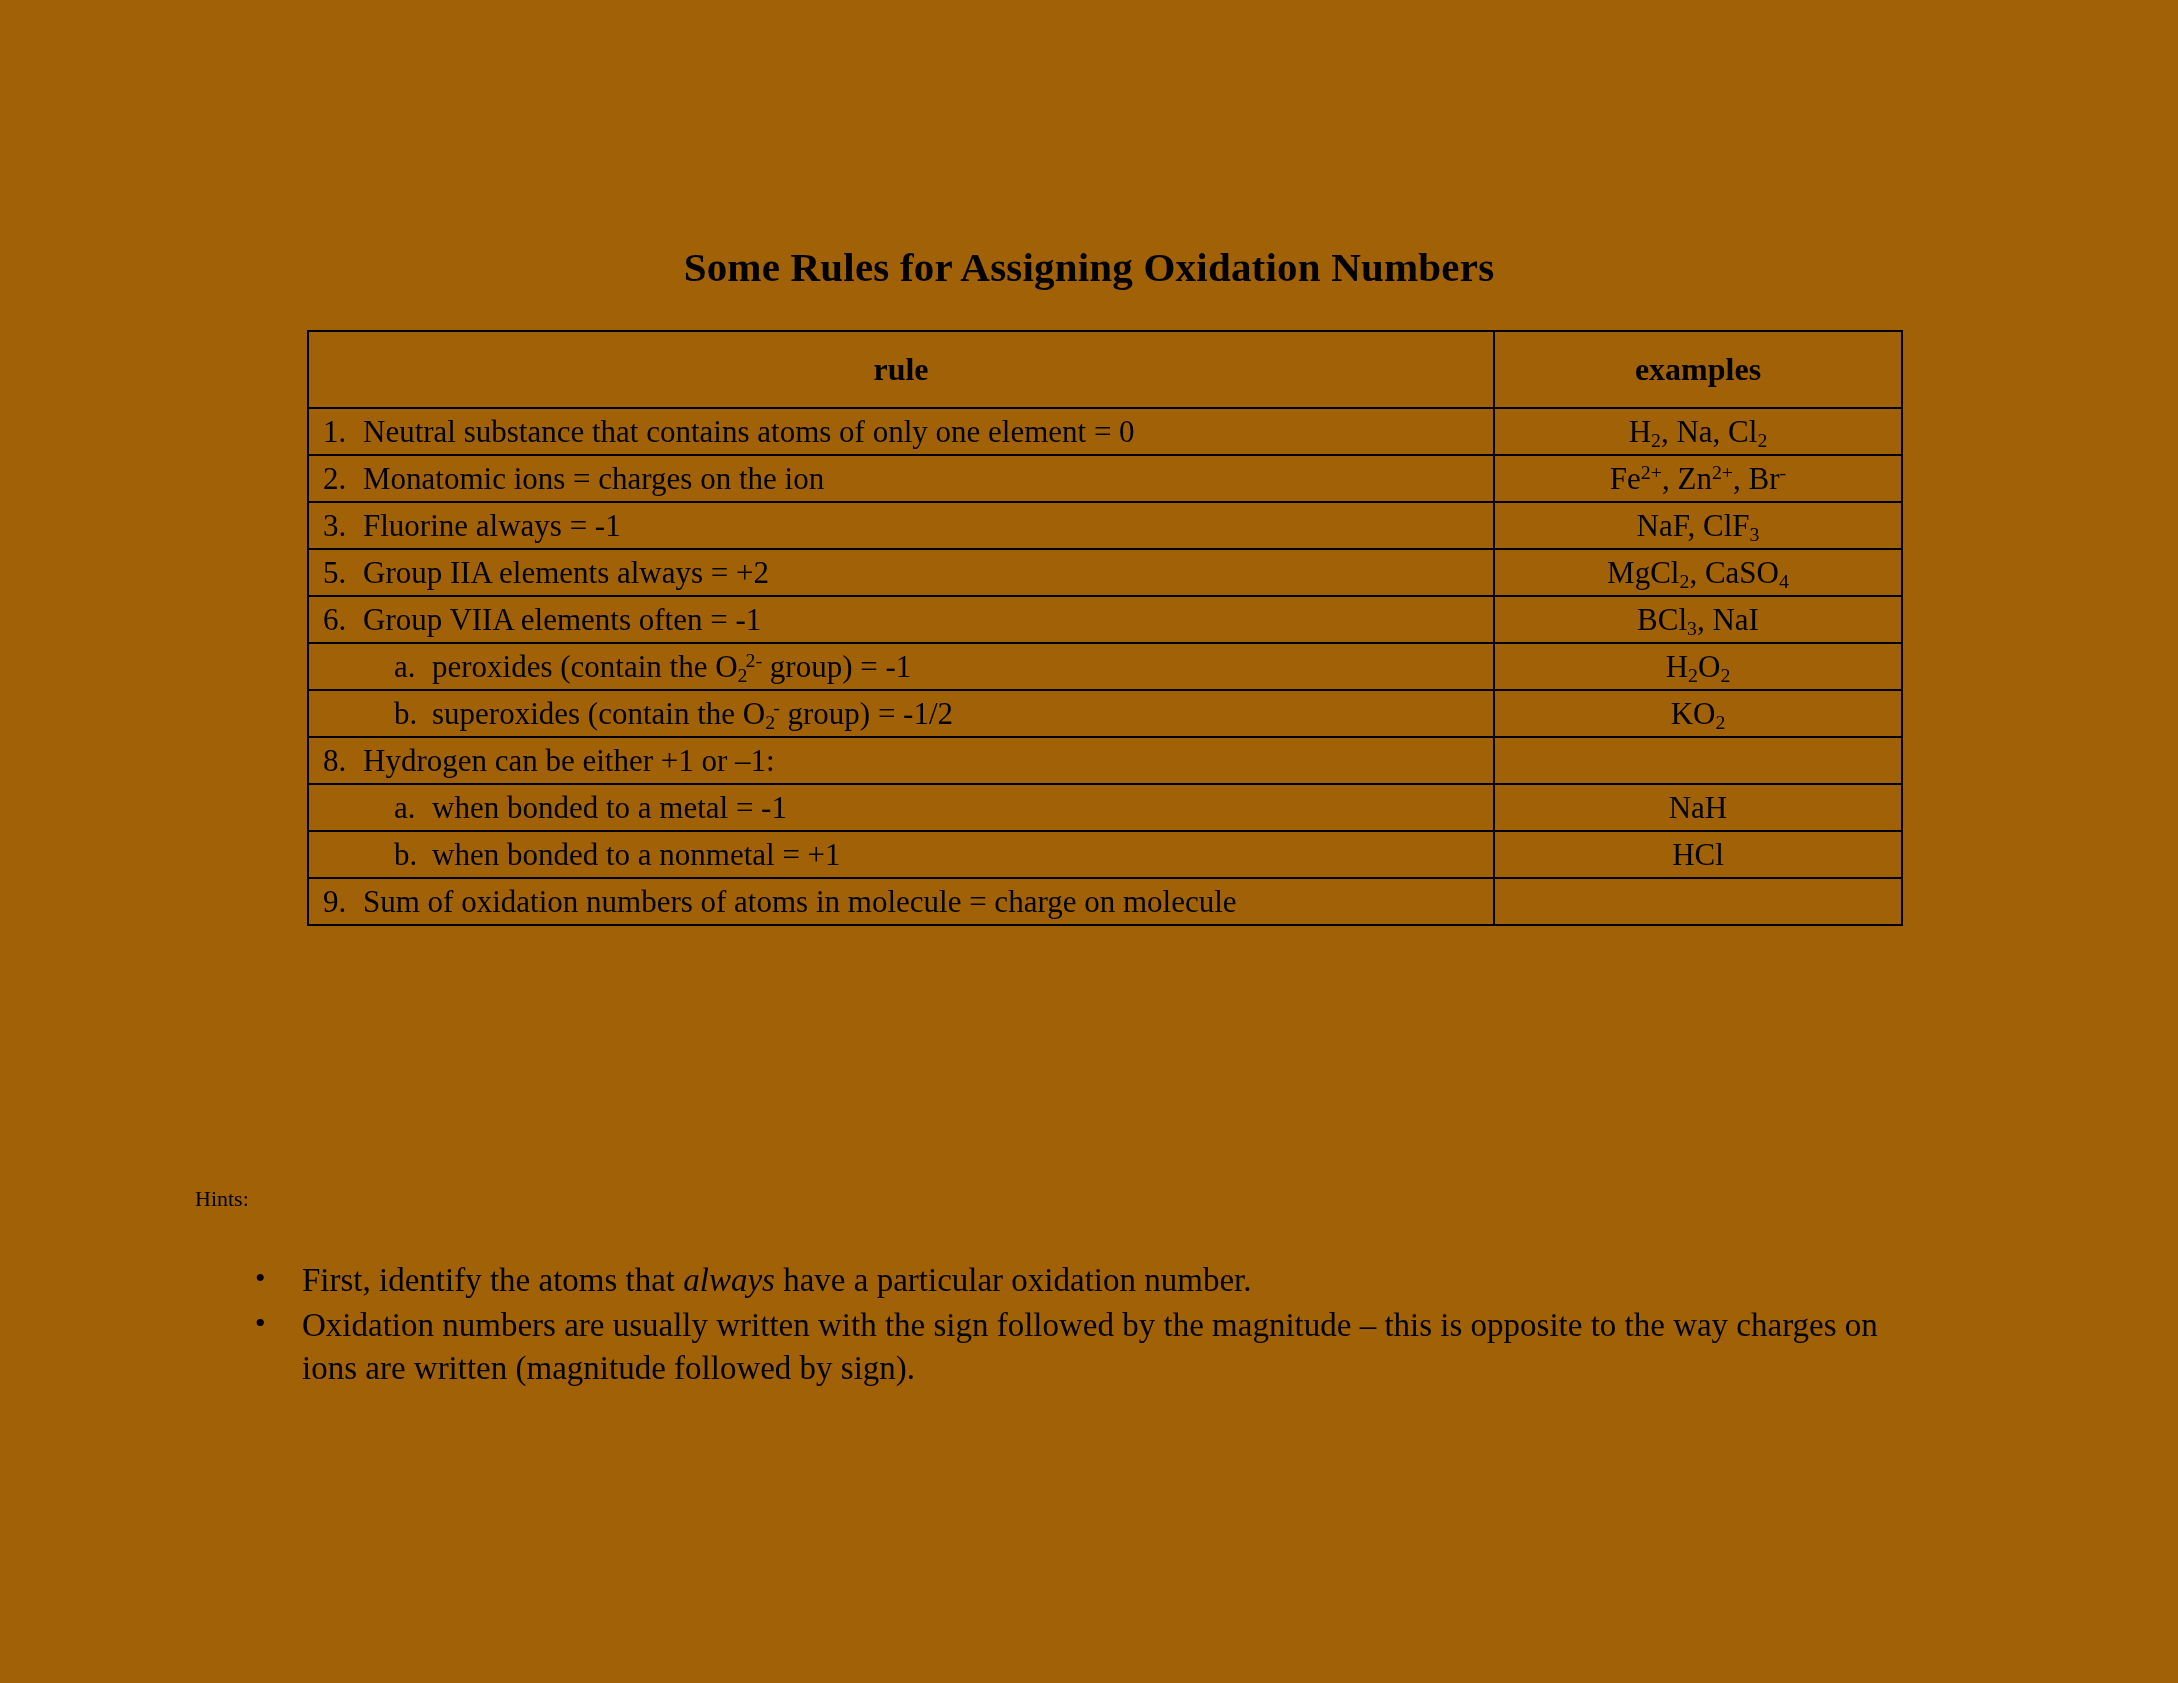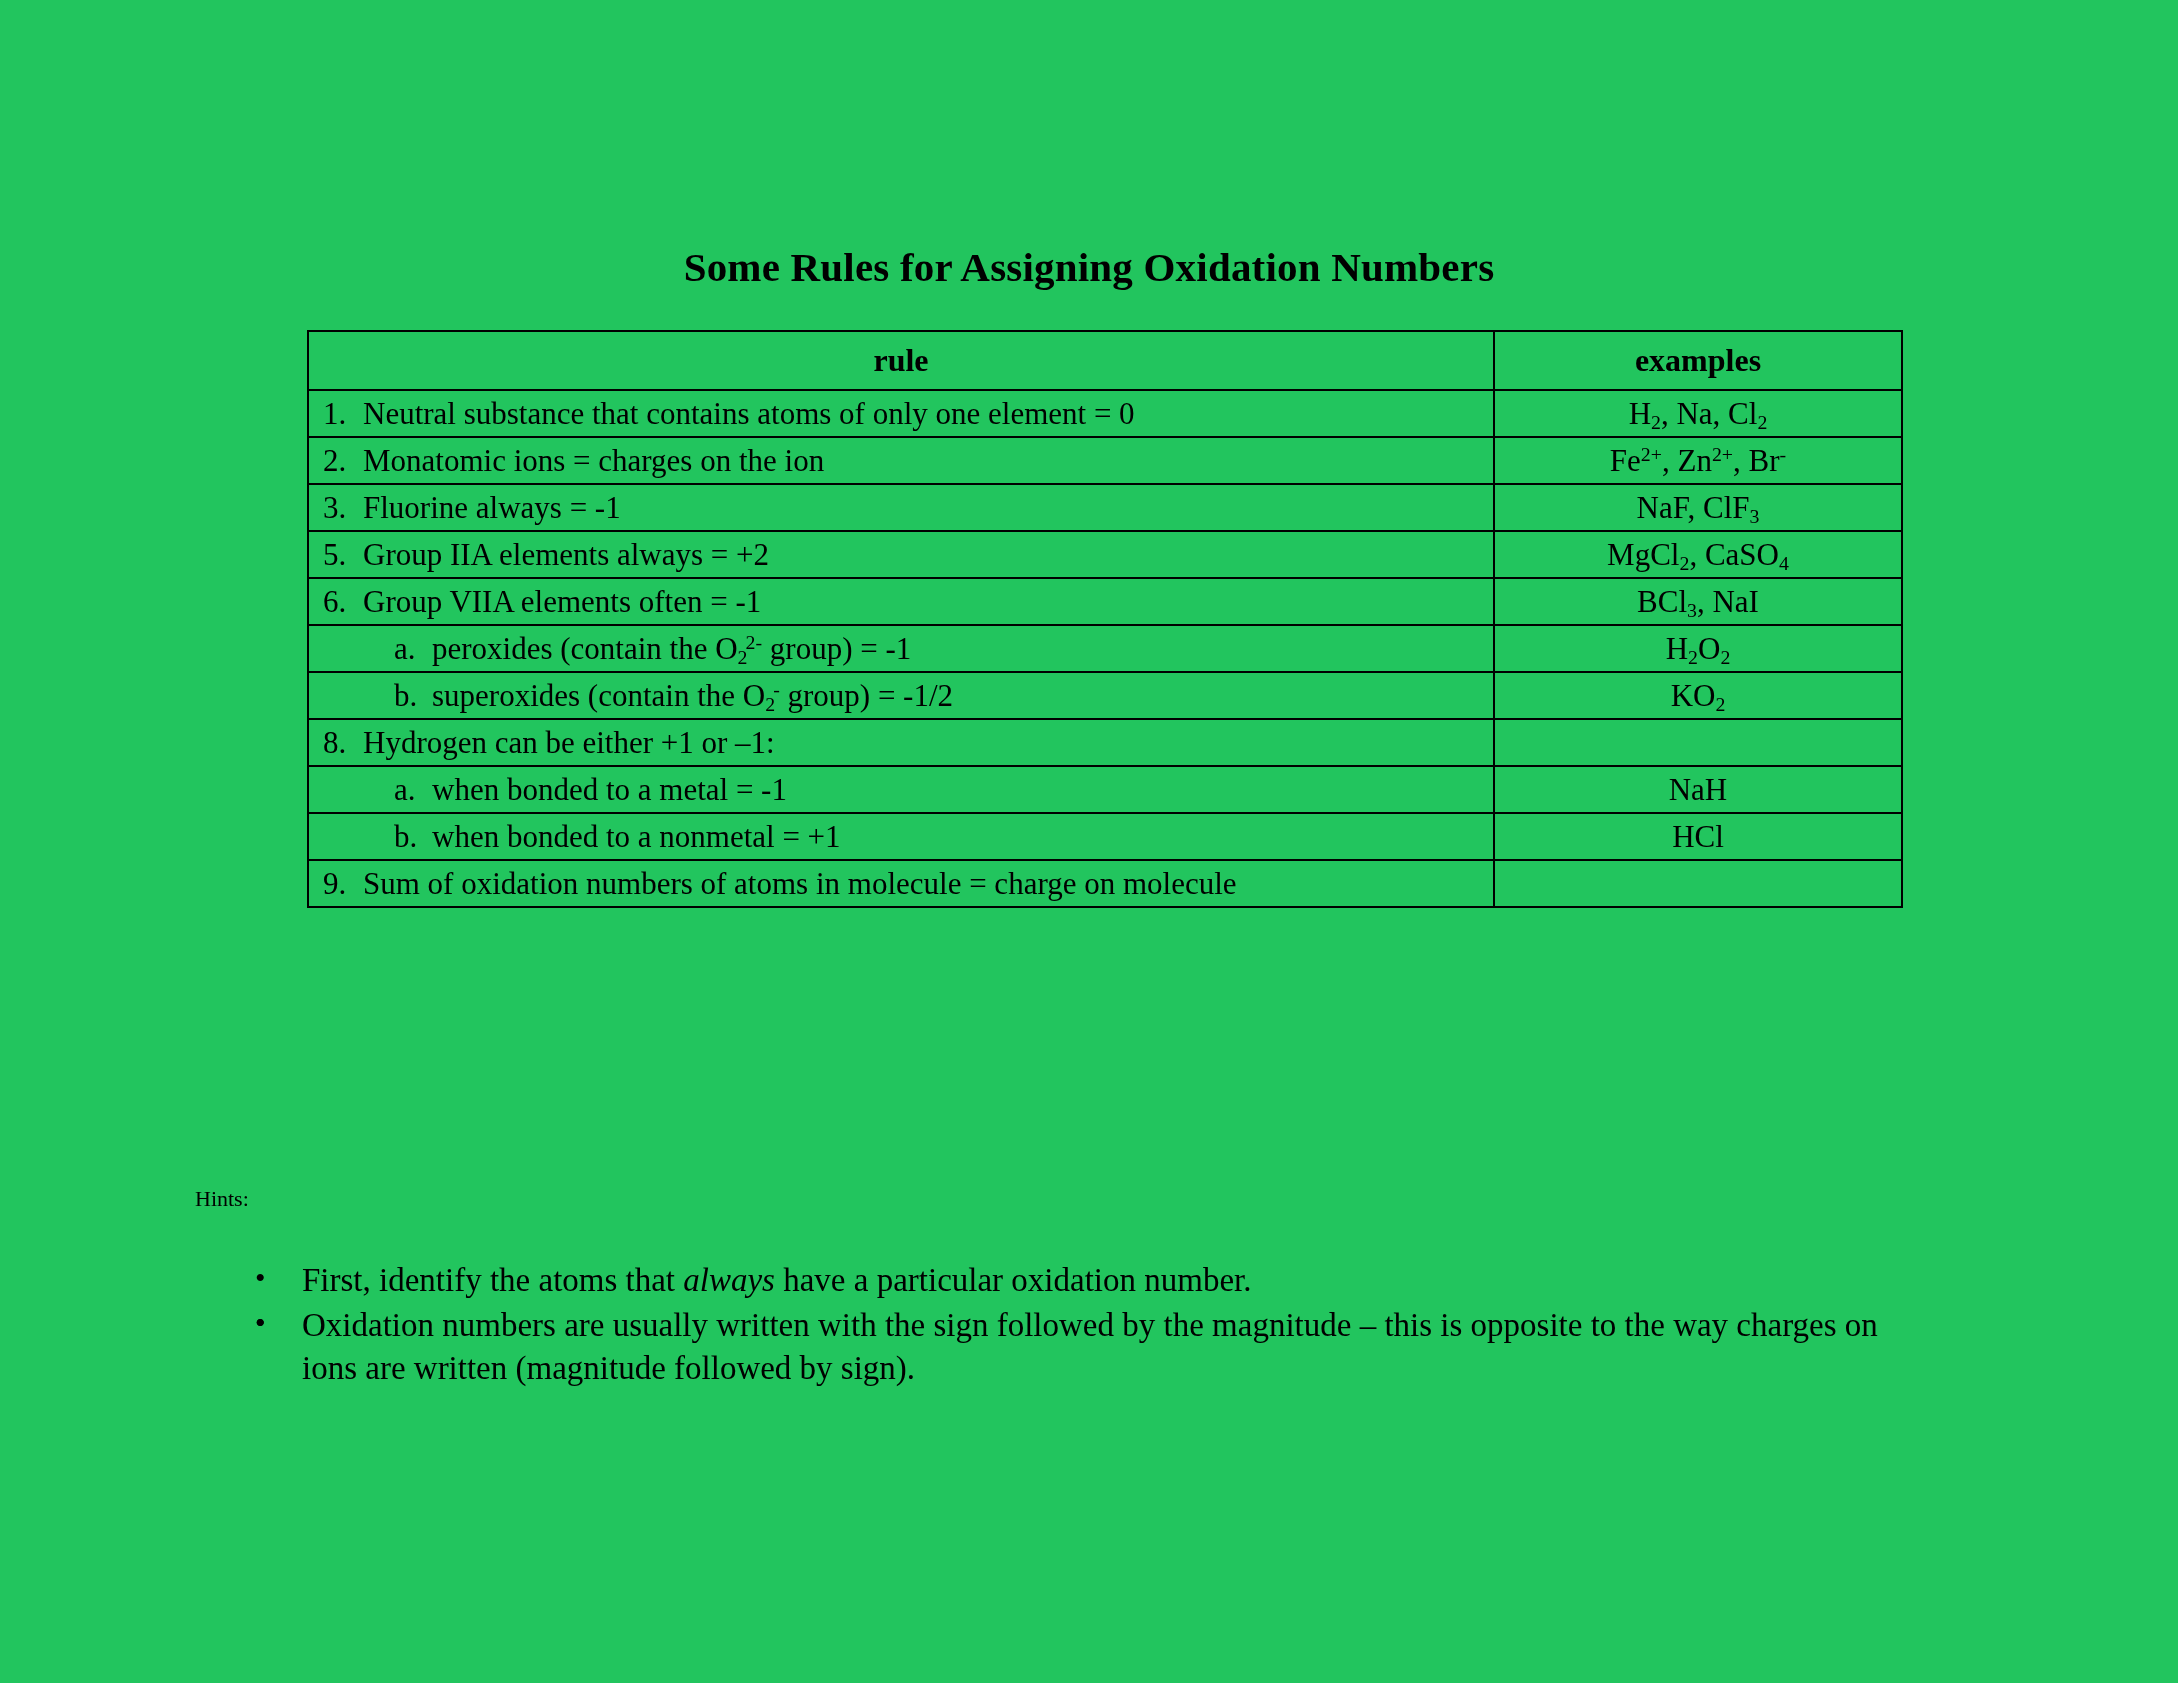--- a/index.html
+++ b/index.html
@@ -12,21 +12,21 @@
     height: 1683px;
     font-family: "Liberation Serif", "DejaVu Serif", serif;
     color: #000000;
     overflow: hidden;
     position: relative;
   }
 
   .page {
     position: absolute;
     inset: 0;
-    background: #22c55e;
+    background: #a16207;
   }
 
   
   .doc-title {
     position: absolute;
     top: 243px;
     left: 0;
     width: 2178px;
     text-align: center;
     font-size: 41px;
@@ -52,21 +52,21 @@
     height: 47px;
     box-sizing: border-box;
   }
   .col-rule   { width: 1186px; }
   .col-ex     { width: 408px; }
 
   .rules-table thead th {
     text-align: center;
     font-weight: bold;
     font-size: 32px;
-    height: 59px;
+    height: 77px;
   }
 
   td.rule-cell {
     text-align: left;
     padding-left: 14px;
     padding-right: 10px;
     line-height: 1.15;
   }
   td.ex-cell {
     text-align: center;

